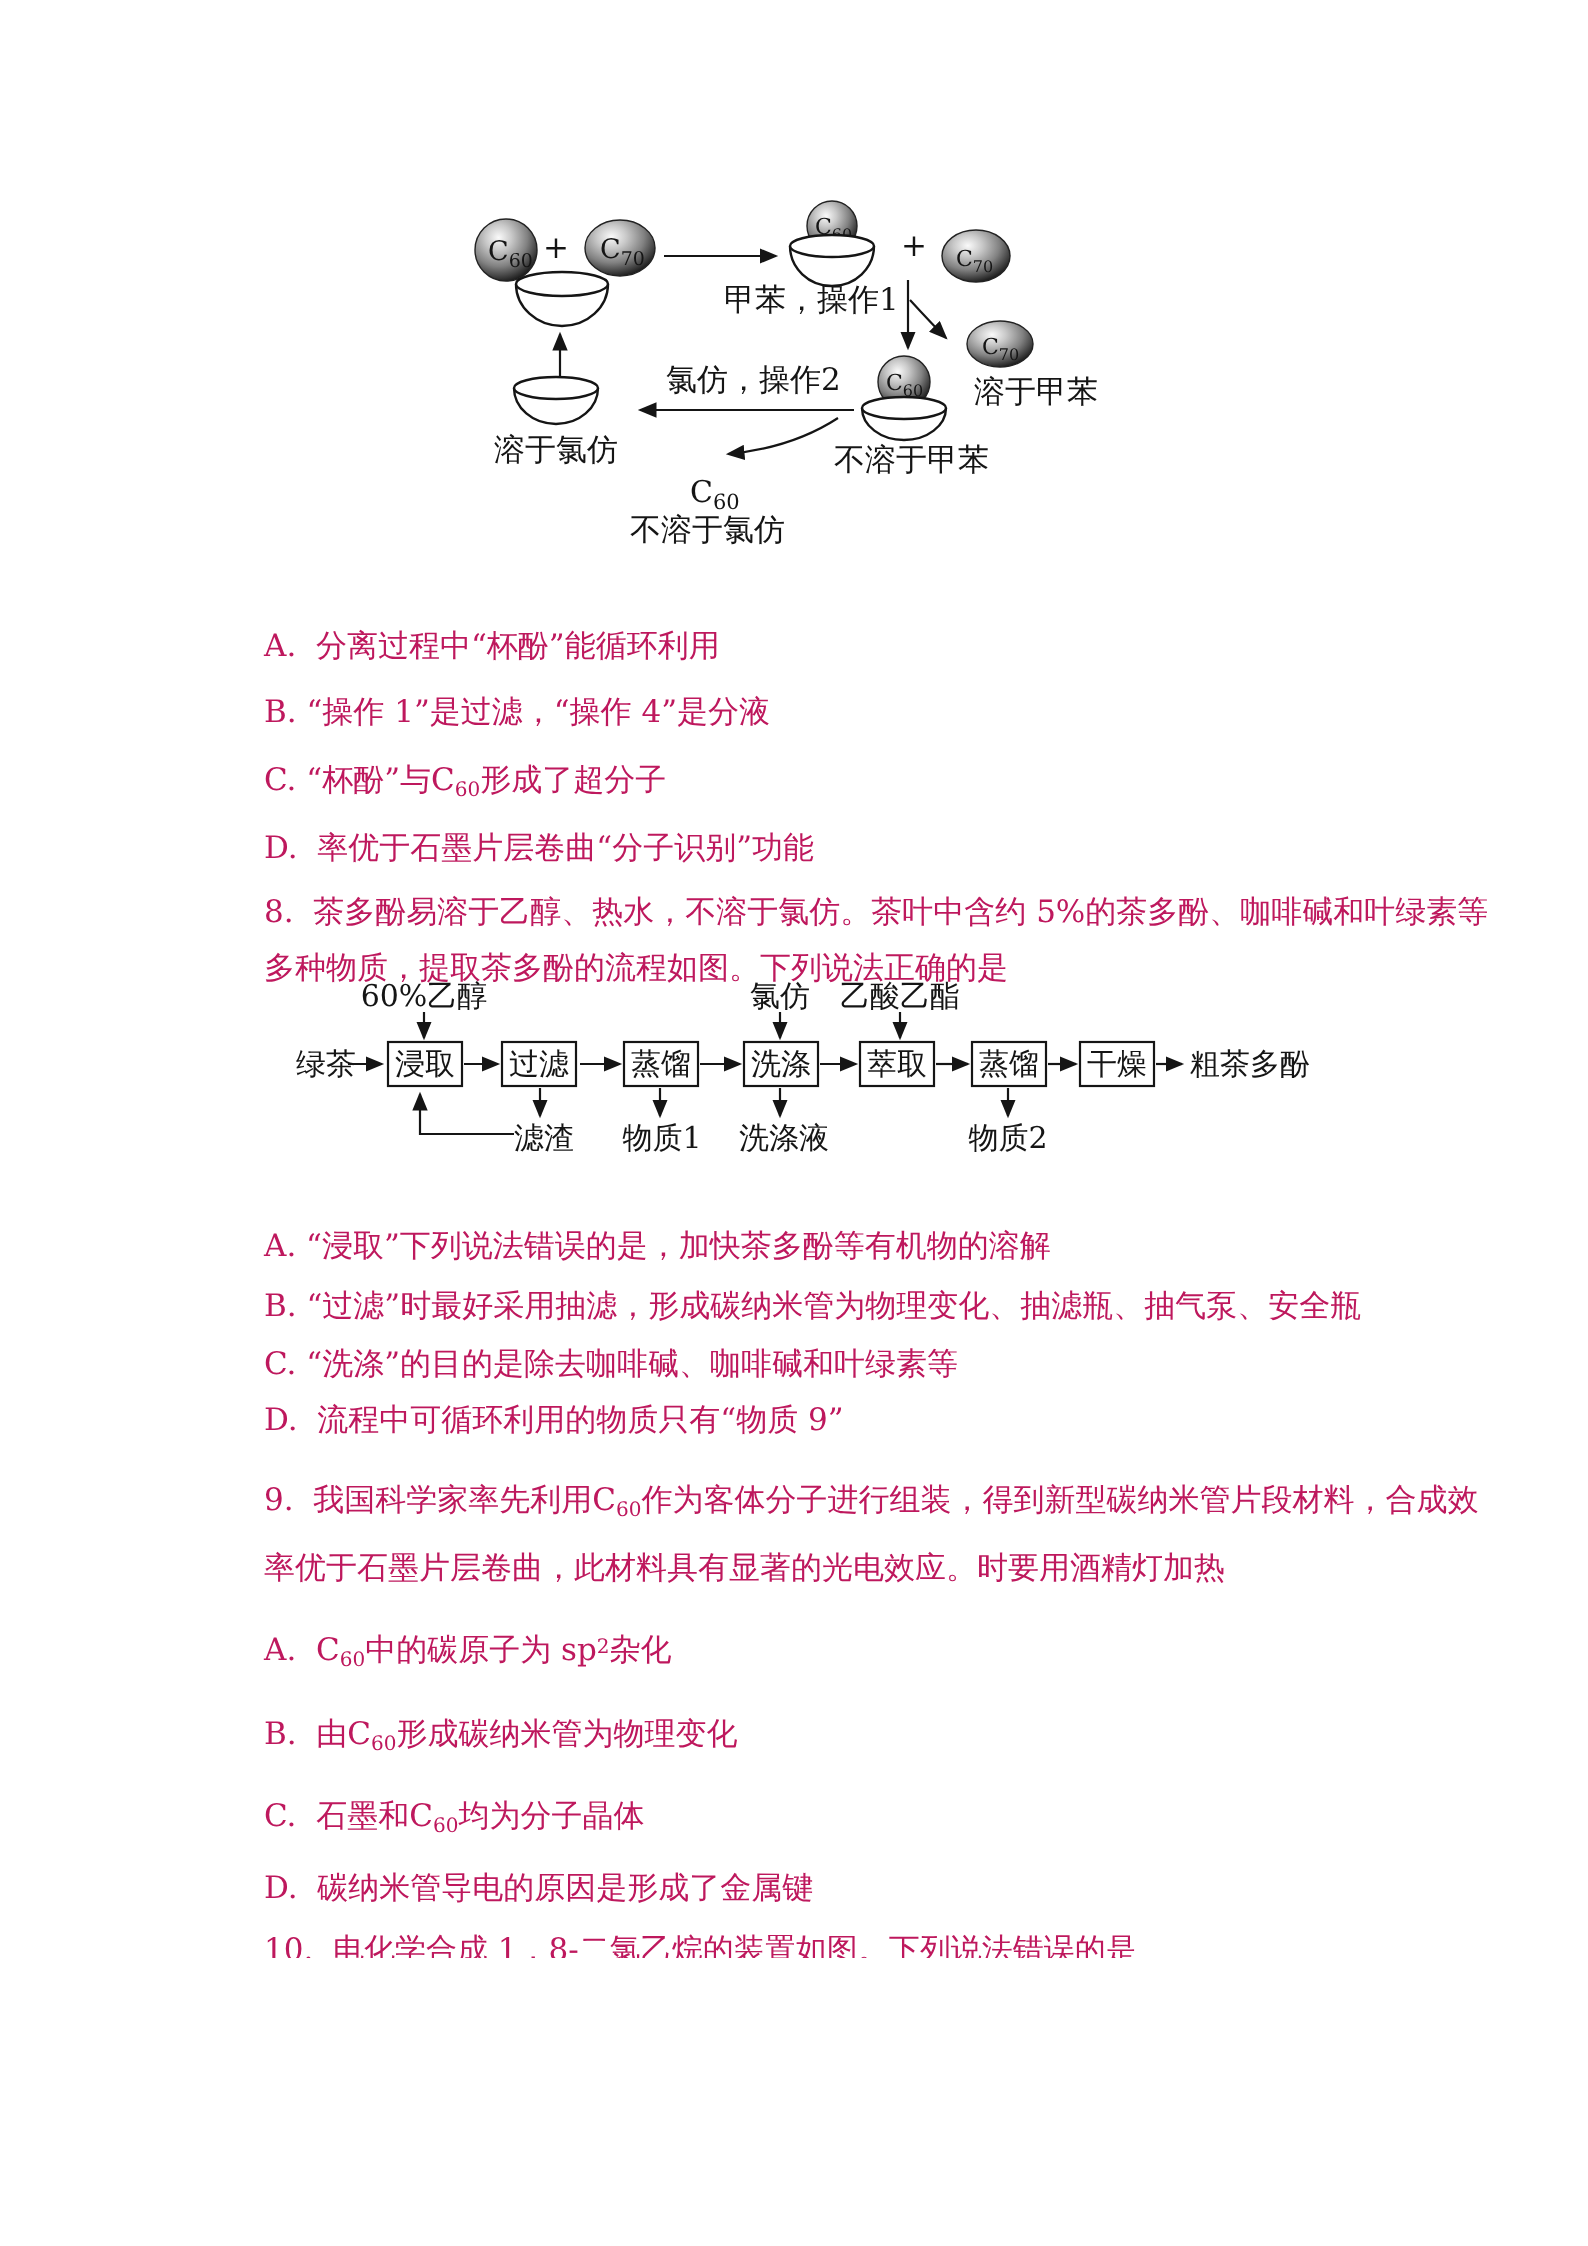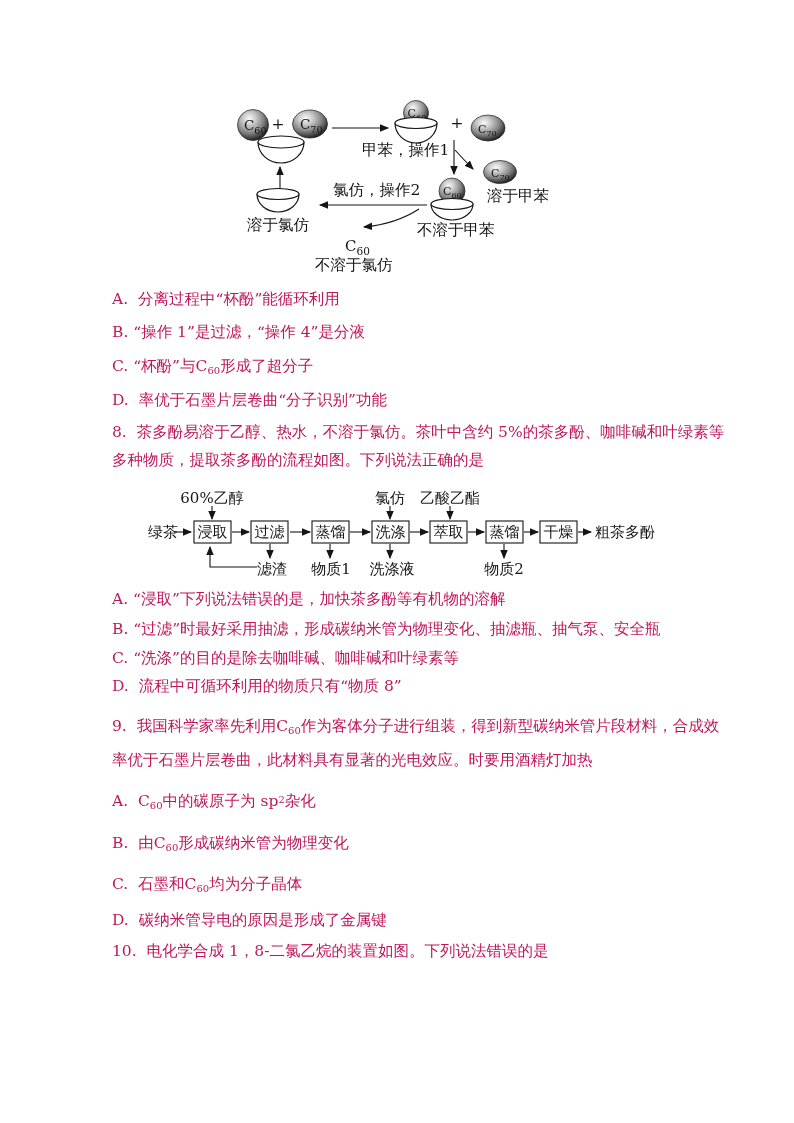--- a/index.html
+++ b/index.html
@@ -1,19 +1,19 @@
 <!DOCTYPE html>
 <html><head>
 <meta charset="utf-8">
 <title></title>
 <style>
   html,body{margin:0;padding:0;background:#fff;}
   .page{position:relative;width:794px;height:979px;background:#ffffff;overflow:hidden;
         font-family:"DejaVu Serif","Liberation Serif",serif;color:#be185d;text-decoration:underline;}
-  .line{position:absolute;left:112px;font-size:15.5px;line-height:20px;white-space:pre;}
+  .line{position:absolute;left:132px;font-size:15.5px;line-height:20px;white-space:pre;margin-top:24px;}
   .line sub{font-size:10px;vertical-align:-3px;line-height:0;}
   .line sup{font-size:10px;vertical-align:3.5px;line-height:0;}
   svg.diagram{position:absolute;left:0;}
   svg text{font-family:"DejaVu Serif","Liberation Serif",serif;fill:#151515;}
   .cjk{font-size:15.5px;}
   .flowtext{font-size:15px;}
   .ln{stroke:#151515;stroke-width:1.1;fill:none;}
   .box{fill:#ffffff;stroke:#151515;stroke-width:1.1;}
   .bowl{fill:#ffffff;stroke:#151515;stroke-width:1.2;}
   .sphere{fill:url(#sph);stroke:#222;stroke-width:0.7;}
@@ -148,21 +148,21 @@
     <line class="ln" x1="390" y1="59" x2="390" y2="73" marker-end="url(#ah2)"></line>
     <text class="flowtext" x="392" y="89" text-anchor="middle">洗涤液</text>
 
     <line class="ln" x1="504" y1="59" x2="504" y2="73" marker-end="url(#ah2)"></line>
     <text class="flowtext" x="504" y="89" text-anchor="middle">物质2</text>
   </svg>
 
   <div class="line" style="top:589px">A. “浸取”下列说法错误的是，加快茶多酚等有机物的溶解</div>
   <div class="line" style="top:619px">B. “过滤”时最好采用抽滤，形成碳纳米管为物理变化、抽滤瓶、抽气泵、安全瓶</div>
   <div class="line" style="top:648px">C. “洗涤”的目的是除去咖啡碱、咖啡碱和叶绿素等</div>
-  <div class="line" style="top:676px">D.  流程中可循环利用的物质只有“物质 8”</div>
+  <div class="line" style="top:676px">D.  流程中可循环利用的物质只有“物质 9”</div>
 
   <div class="line" style="top:716px">9.  我国科学家率先利用C<sub>6</sub><sub>0</sub>作为客体分子进行组装，得到新型碳纳米管片段材料，合成效</div>
   <div class="line" style="top:750px">率优于石墨片层卷曲，此材料具有显著的光电效应。时要用酒精灯加热</div>
   <div class="line" style="top:791px">A.  C<sub>6</sub><sub>0</sub>中的碳原子为 sp<sup>2</sup>杂化</div>
   <div class="line" style="top:833px">B.  由C<sub>6</sub><sub>0</sub>形成碳纳米管为物理变化</div>
   <div class="line" style="top:874px">C.  石墨和C<sub>6</sub><sub>0</sub>均为分子晶体</div>
   <div class="line" style="top:910px">D.  碳纳米管导电的原因是形成了金属键</div>
 
   <div class="line" style="top:941px">10.  电化学合成 1，8-二氯乙烷的装置如图。下列说法错误的是</div>
 

